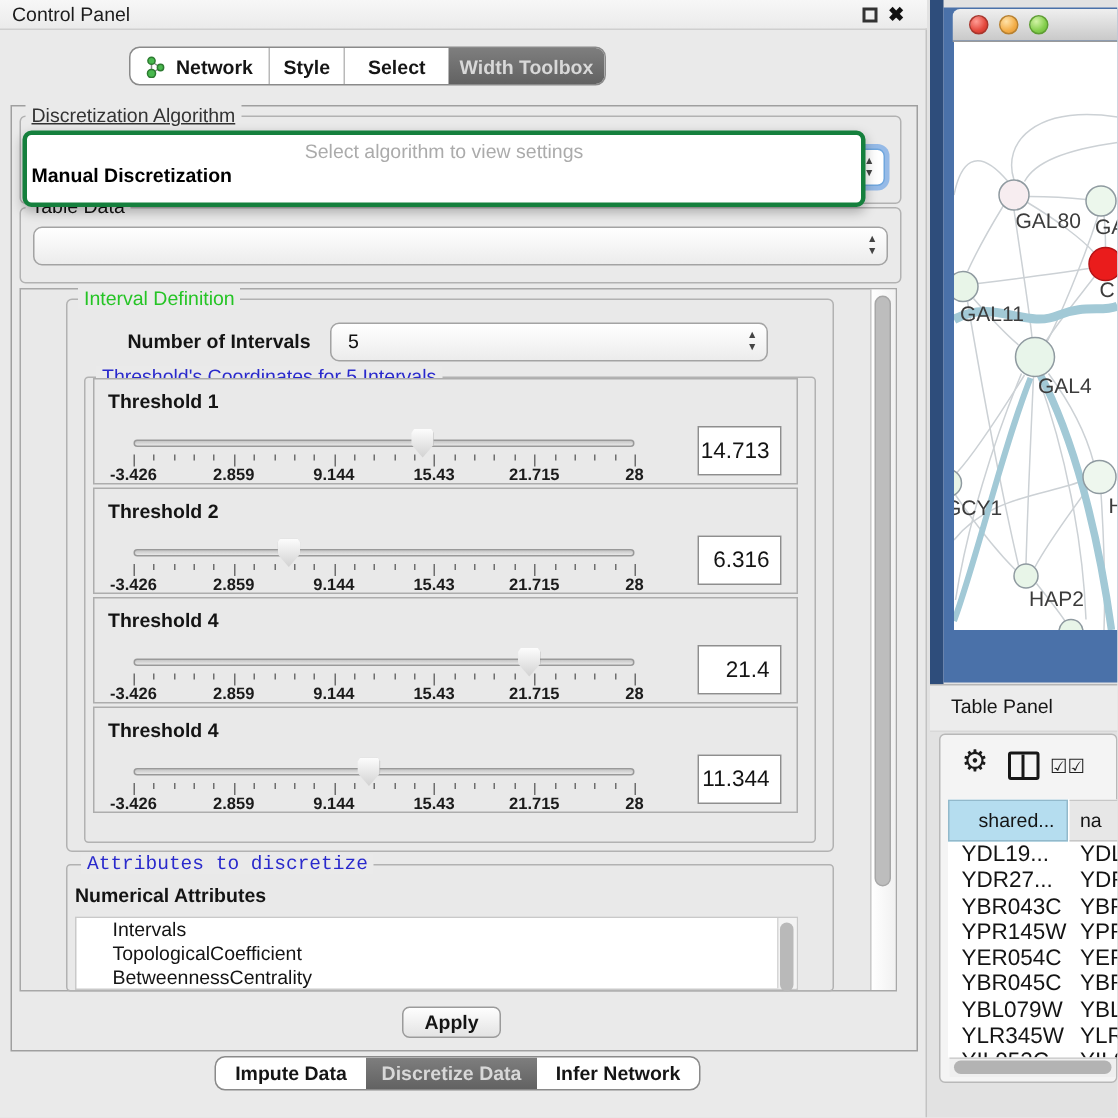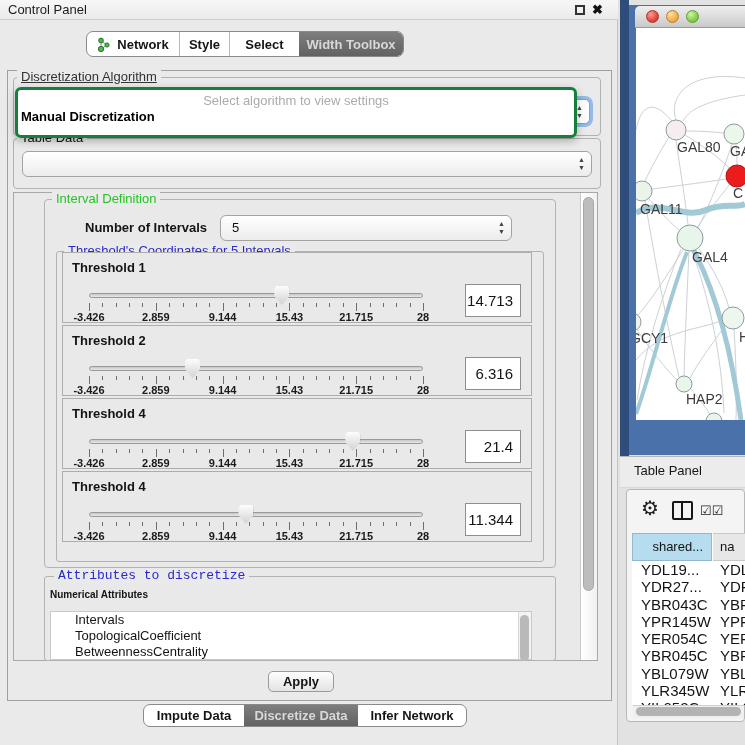--- a/index.html
+++ b/index.html
@@ -65,21 +65,21 @@
   .thr-label{position:absolute;left:9px;top:7px;font-size:13px;font-weight:bold;}
   .thr-track{position:absolute;left:26px;top:40px;width:334px;height:5px;border:1px solid #999;border-radius:3px;background:linear-gradient(#c6c6c6,#e8e8e8);}
   .thr-thumb{position:absolute;top:33px;width:15px;height:19px;background:linear-gradient(#fdfdfd,#d2d2d2);clip-path:polygon(12% 0,88% 0,100% 14%,100% 54%,50% 100%,0 54%,0 14%);filter:drop-shadow(0 0 1px #777);}
   .tick{position:absolute;top:50px;width:1px;height:4px;background:#6e6e6e;}
   .tick.major{height:8px;}
   .tlabel{position:absolute;top:58px;transform:translateX(-50%);font-size:11px;font-weight:bold;color:#1a1a1a;white-space:nowrap;}
   .thr-value{position:absolute;left:402px;top:31px;width:56px;height:33px;background:#fff;border:1px solid #8e8e8e;font-size:15px;line-height:31px;text-align:right;padding-right:7px;}
 
   .attr-group{left:44px;top:576px;width:512px;height:85px;border-radius:3px;}
   .attr-title{left:54px;top:569px;font-family:Liberation Mono, monospace;}
-  .attr-sub{left:50px;top:589px;font-size:10px;font-weight:bold;}
+  .attr-sub{left:50px;top:589px;font-size:13px;font-weight:bold;}
   .attr-list{left:50px;top:611px;width:482px;height:49px;background:#fff;border:1px solid #c9c9c9;overflow:hidden;font-size:13px;}
   .attr-item{padding-left:24px;line-height:16px;white-space:nowrap;}
   .attr-vsb{left:518px;top:612px;width:13px;height:47px;background:#f3f3f3;border-left:1px solid #d6d6d6;}
   .attr-vthumb{left:520px;top:615px;width:9px;height:46px;border-radius:5px;background:#b9b9b9;}
 
   .apply-btn{left:268px;top:671px;width:66px;height:21px;background:linear-gradient(#fefefe,#e3e3e3);border:1px solid #9b9b9b;border-radius:5px;font-size:13px;font-weight:bold;text-align:center;line-height:19px;}
 
   
   .edge-strip{left:620px;top:0;width:9px;height:456px;background:#2e4d7b;}
   .net-frame{left:629px;top:5px;width:116px;height:450px;background:#4a71a9;}

